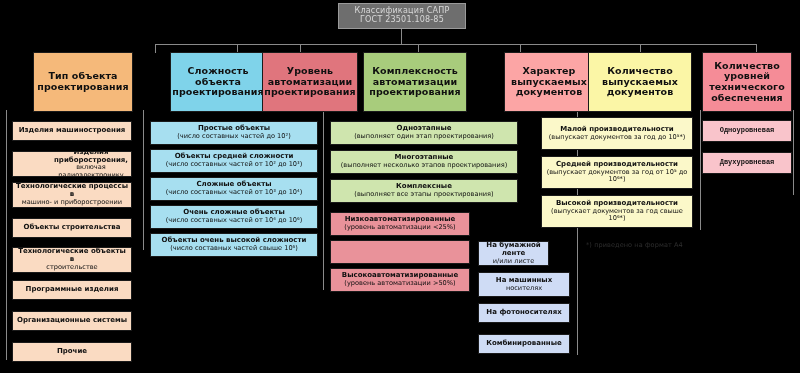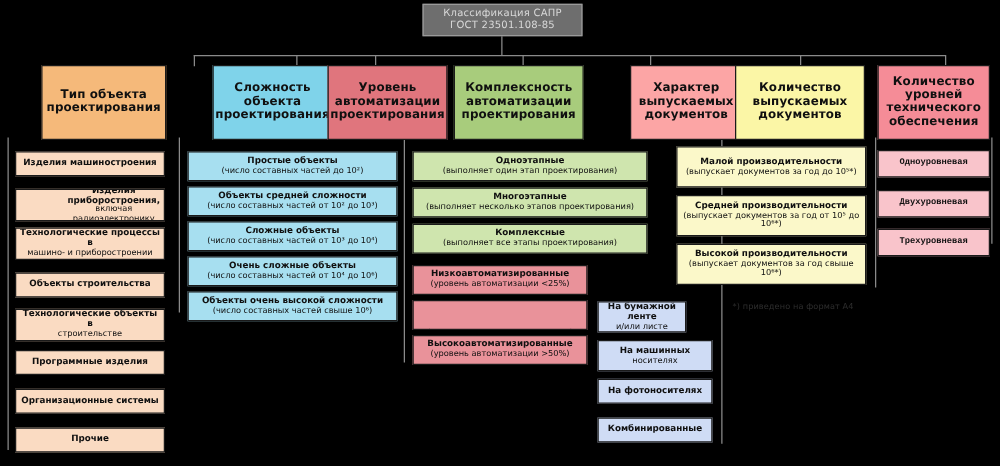--- a/index.html
+++ b/index.html
@@ -248,19 +248,16 @@
     <span>уровней</span>
     <span>технического</span>
     <span>обеспечения</span>
   </div>
   <div class="box item c-pink-lite" style="left:702px;top:120px;width:90px;height:22px;">
     <span>Одноуровневая</span>
   </div>
   <div class="box item c-pink-lite" style="left:702px;top:152px;width:90px;height:22px;">
     <span>Двухуровневая</span>
   </div>
-  <div class="box item c-pink-lite" style="left:702px;top:183px;width:90px;height:22px;">
-    <span>Трехуровневая</span>
-  </div>
 
   <div class="note" style="left:586px;top:241px;">*) приведено на формат А4</div>
 
 </div>
 
 </body></html>

